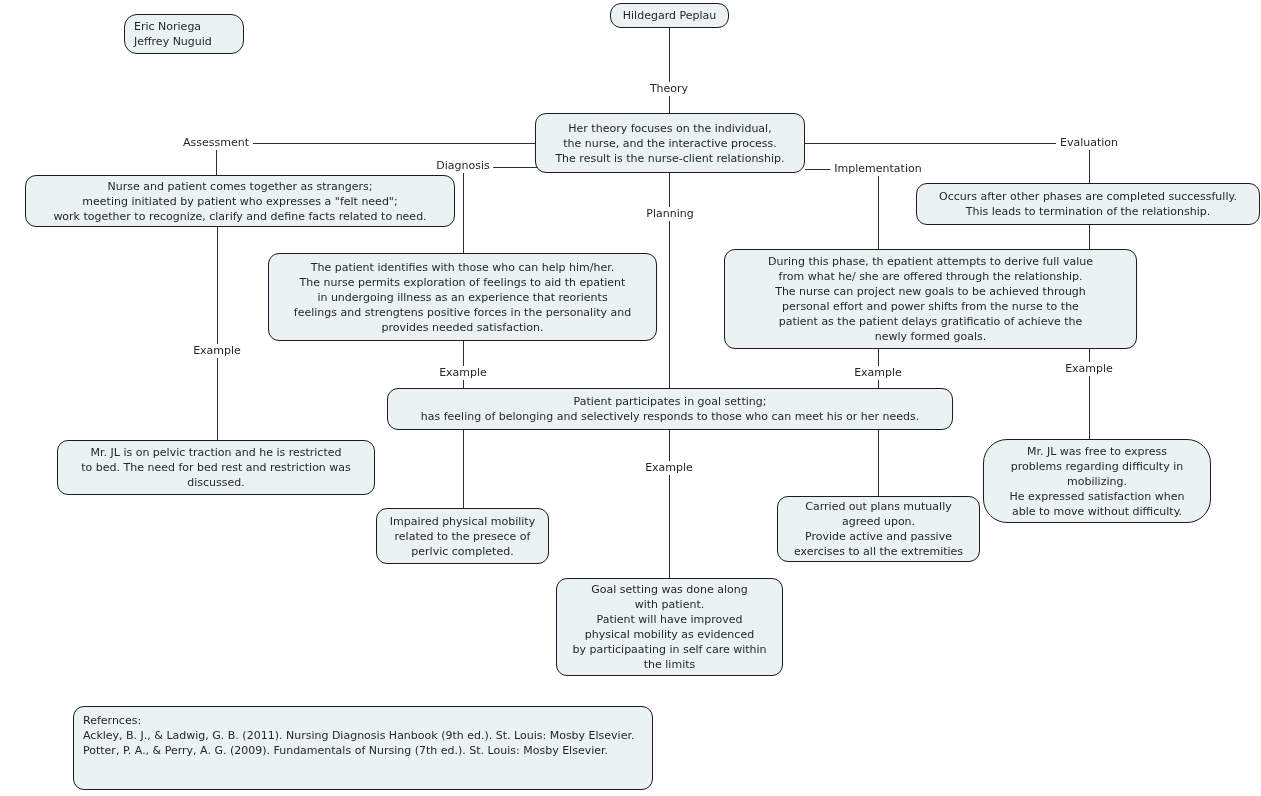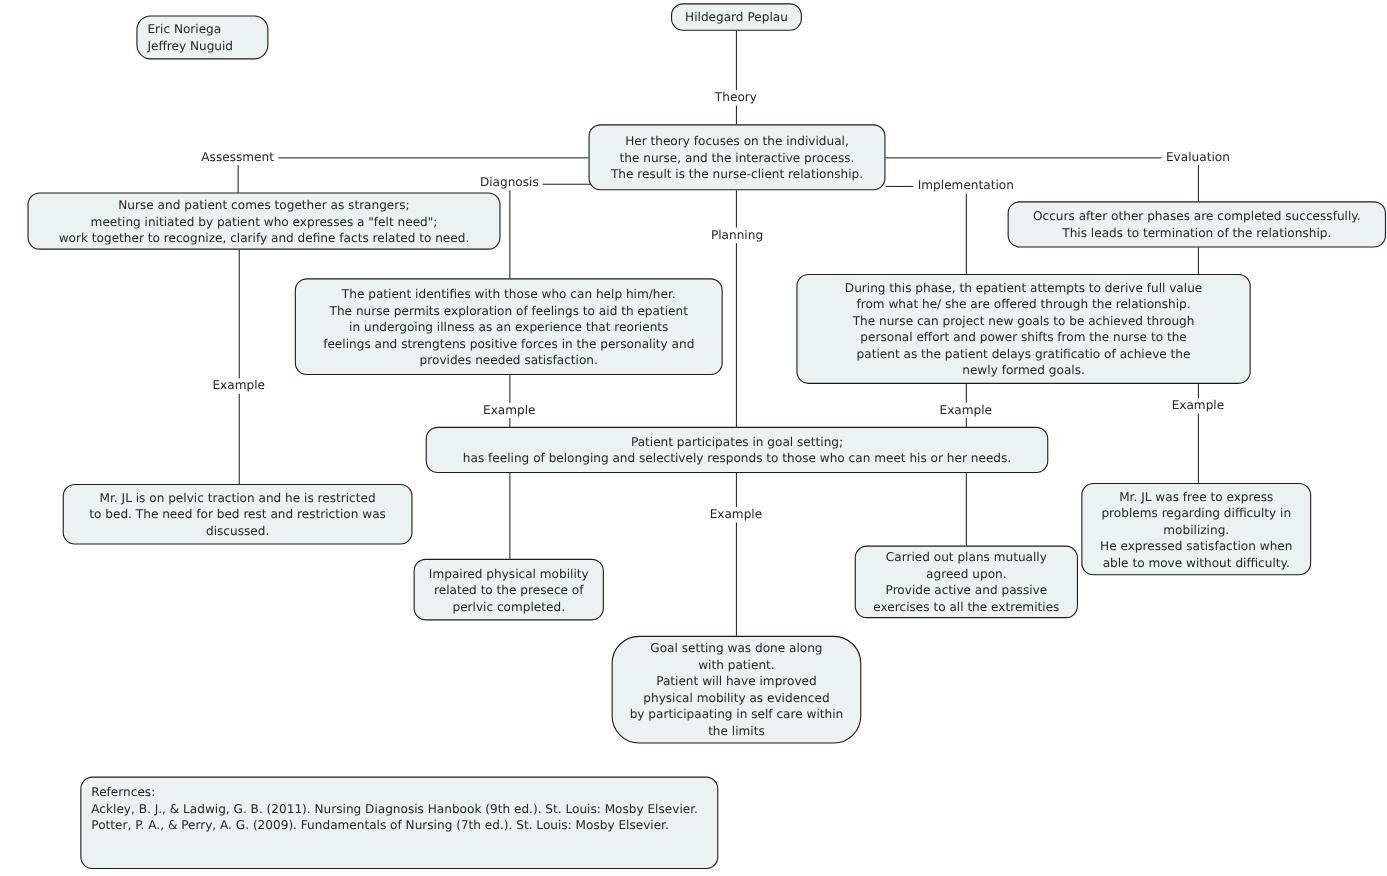--- a/index.html
+++ b/index.html
@@ -106,33 +106,33 @@
 This leads to termination of the relationship.</div>
 
   <div class="node" style="left:57px; top:440px; width:318px; min-height:55px;">Mr. JL is on pelvic traction and he is restricted
 to bed. The need for bed rest and restriction was
 discussed.</div>
 
   <div class="node" style="left:376px; top:508px; width:173px; min-height:56px;">Impaired physical mobility
 related to the presece of
 perlvic completed.</div>
 
-  <div class="node" style="left:556px; top:578px; width:227px; min-height:98px;border-radius:25px;">Goal setting was done along
+  <div class="node" style="left:556px; top:578px; width:227px; min-height:98px;">Goal setting was done along
 with patient.
 Patient will have improved
 physical mobility as evidenced
 by participaating in self care within
 the limits</div>
 
   <div class="node" style="left:777px; top:496px; width:203px; min-height:66px;">Carried out plans mutually
 agreed upon.
 Provide active and passive
 exercises to all the extremities</div>
 
-  <div class="node" style="left:983px; top:439px; width:209px; min-height:84px;">Mr. JL was free to express
+  <div class="node" style="left:983px; top:439px; width:228px; min-height:84px;border-radius:24px;">Mr. JL was free to express
 problems regarding difficulty in
 mobilizing.
 He expressed satisfaction when
 able to move without difficulty.</div>
 
   <div class="node align-left align-top" style="left:73px; top:706px; width:580px; height:84px;">Refernces:
 Ackley, B. J., &amp; Ladwig, G. B. (2011). Nursing Diagnosis Hanbook (9th ed.). St. Louis: Mosby Elsevier.
 Potter, P. A., &amp; Perry, A. G. (2009). Fundamentals of Nursing (7th ed.). St. Louis: Mosby Elsevier.</div>
 
   <span class="link-label" style="left:669px; top:89px;">Theory</span>

